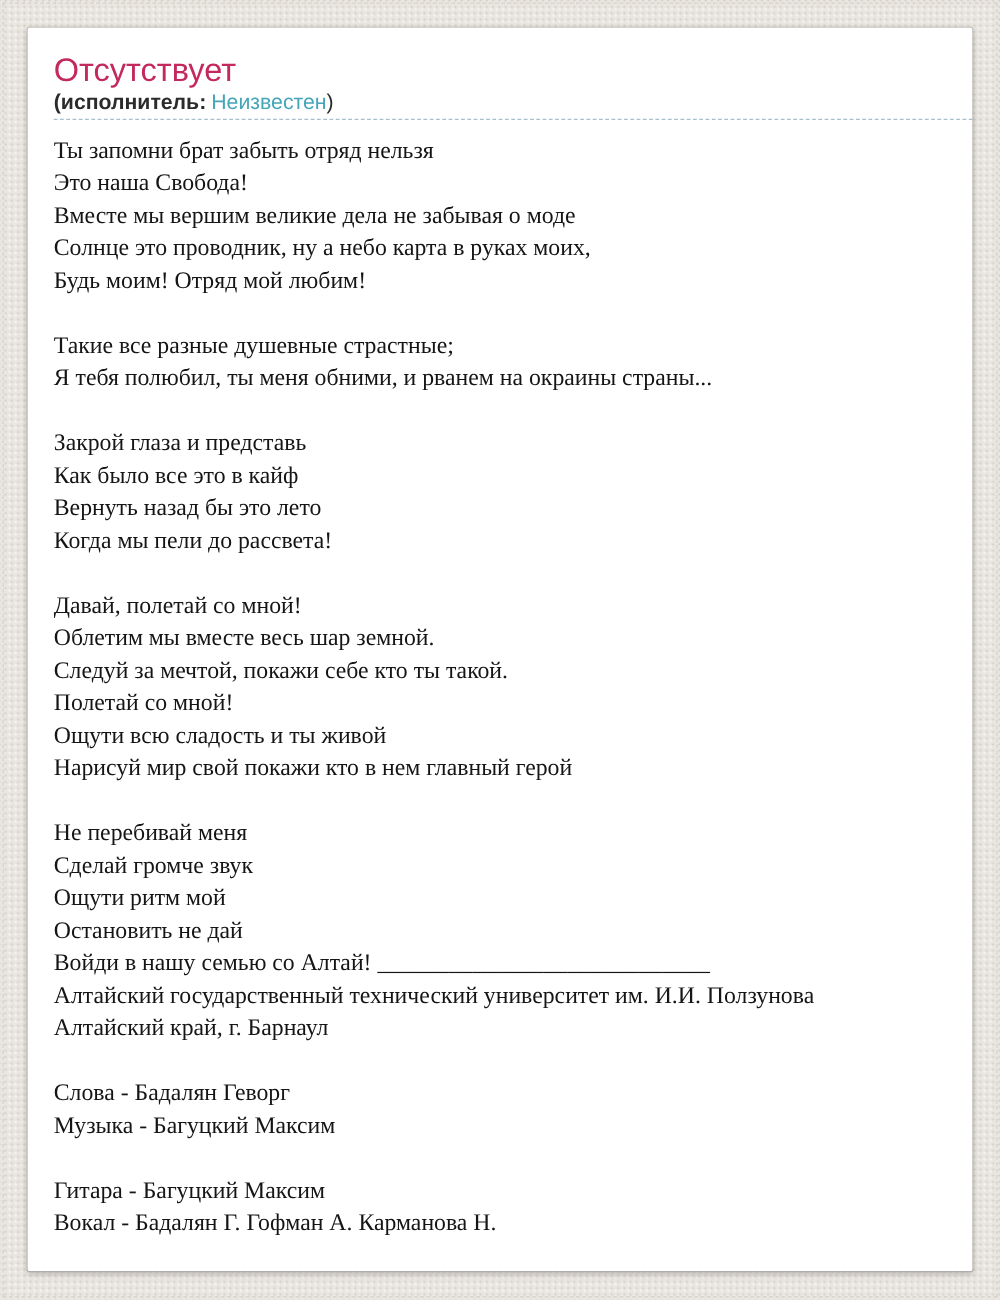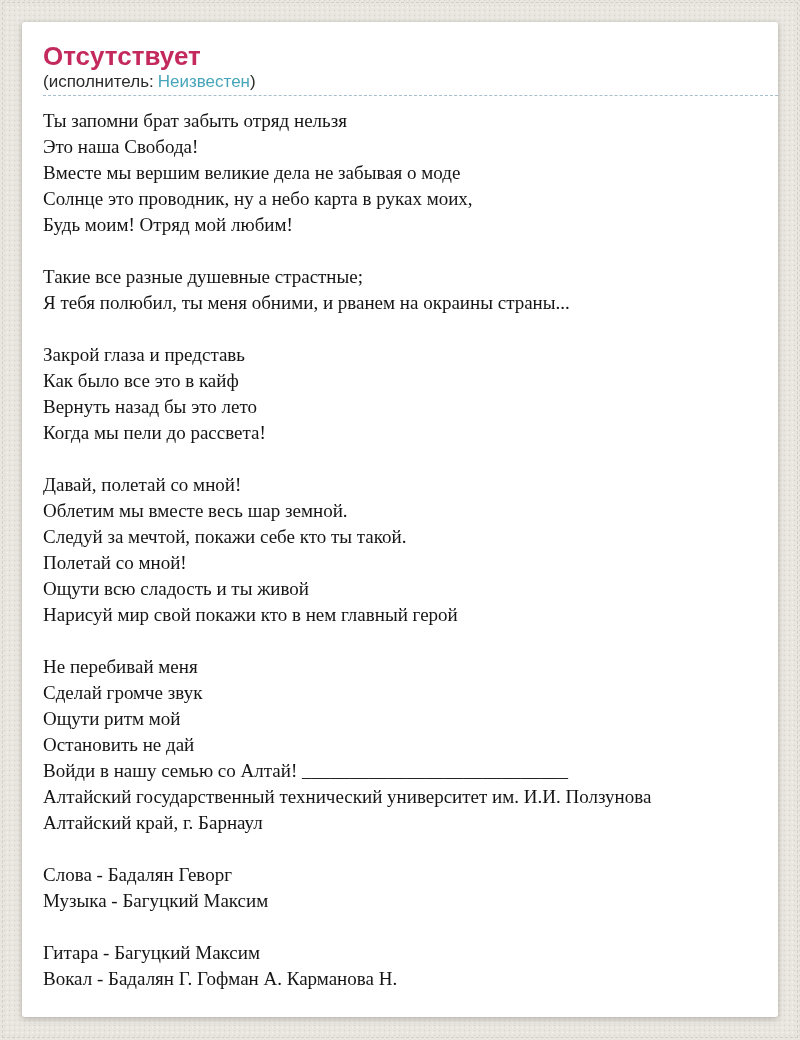--- a/index.html
+++ b/index.html
@@ -27,33 +27,33 @@
     top: 22px;
     width: 756px;
     height: 995px;
     background: #ffffff;
     border-radius: 2px;
     box-shadow: 0 0 1px rgba(0,0,0,0.30), 0 2px 6px rgba(95,88,78,0.35);
     padding: 19px 0 0 21px;
   }
   .title {
     font-size: 26px;
-    font-weight: 700;
+    font-weight: 400;
     line-height: 30px;
     color: #c4295e;
   }
   .artist-row {
     margin-top: 1px;
     font-size: 17px;
     line-height: 20px;
     color: #2b2b2b;
     border-bottom: 1px dashed #a7bfcd;
     padding-bottom: 3px;
   }
-  .artist-label { margin-right: 4px; }
+  .artist-label { margin-right: 4px; font-weight: bold; }
   .artist-link {
     color: #46a5b9;
     text-decoration: none;
     cursor: pointer;
   }
   .lyrics {
     margin-top: 12px;
     font-size: 19px;
     line-height: 26px;
     color: #151515;

